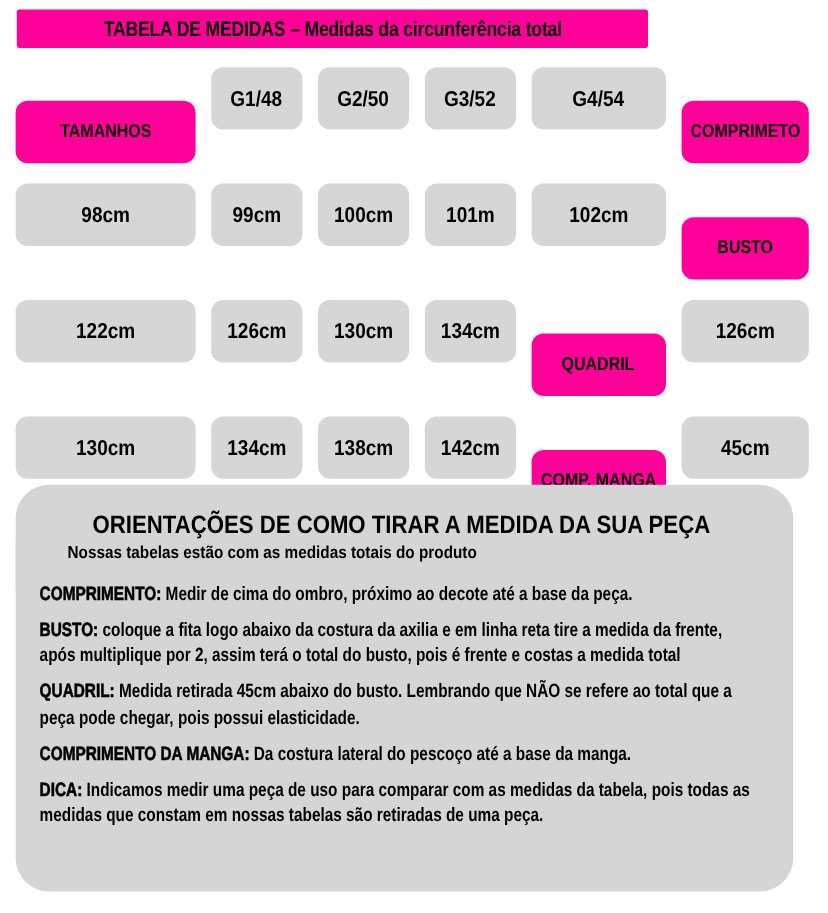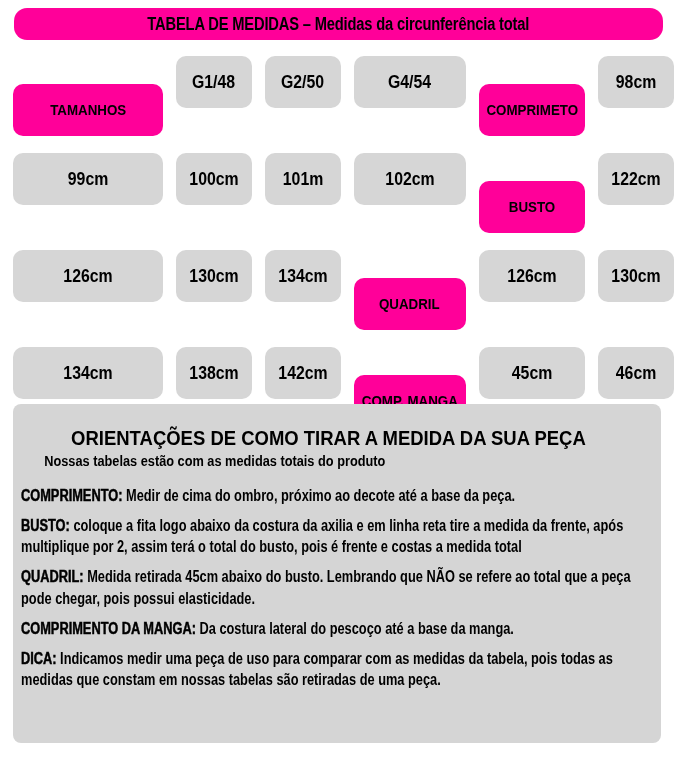--- a/index.html
+++ b/index.html
@@ -10,23 +10,23 @@
     font-family: "Liberation Sans", sans-serif;
     font-weight: bold;
     color: #000;
     position: relative;
     overflow: hidden;
   }
 
   
   .banner {
     position: absolute; left: 14px; top: 8px;
-    width: 649px; height: 32px;
+    width: 526px; height: 32px;
     background: #FF0099;
-    border-radius: 13px;
+    border-radius: 2px;
     display: flex; align-items: center; justify-content: center;
   }
   .banner span {
     display: inline-block; white-space: nowrap;
     font-size: 17.5px; letter-spacing: -0.2px;
     transform: scaleX(0.84);
   }
 
   
   .grid {
@@ -48,22 +48,22 @@
     font-size: 18px;
     transform: scaleX(0.88);
   }
   .cell.label span { font-size: 15.5px; transform: scaleX(0.86); }
 
   
   .infobox {
     position: absolute; left: 13px; top: 404px;
     width: 648px; height: 339px;
     background: #D5D5D5;
-    border-radius: 8px;
-    padding: 22px 26px 0 8px;
+    border-radius: 28px;
+    padding: 22px 26px 0 20px;
   }
   .ititle { text-align: center; font-size: 21px; line-height: 1.1; }
   .ititle span { display: inline-block; white-space: nowrap; transform: scaleX(0.88); }
   .isub { text-align: left; font-size: 14.5px; margin-top: 4px; }
   .isub span { display: inline-block; white-space: nowrap; transform: scaleX(0.88); }
 
   .paras {
     margin-top: 16px;
     width: 125%;
     transform: scaleX(0.8);
@@ -86,20 +86,23 @@
   <div class="grid">
 
     <div class="cell label">
         <span>TAMANHOS</span>
       </div>
     <div class="cell">
         <span>G1/48</span>
       </div>
     <div class="cell">
         <span>G2/50</span>
+      </div>
+    <div class="cell">
+        <span>G3/52</span>
       </div>
     <div class="cell">
         <span>G4/54</span>
       </div>
 
     <div class="cell label">
         <span>COMPRIMETO</span>
       </div>
     <div class="cell">
         <span>98cm</span>

